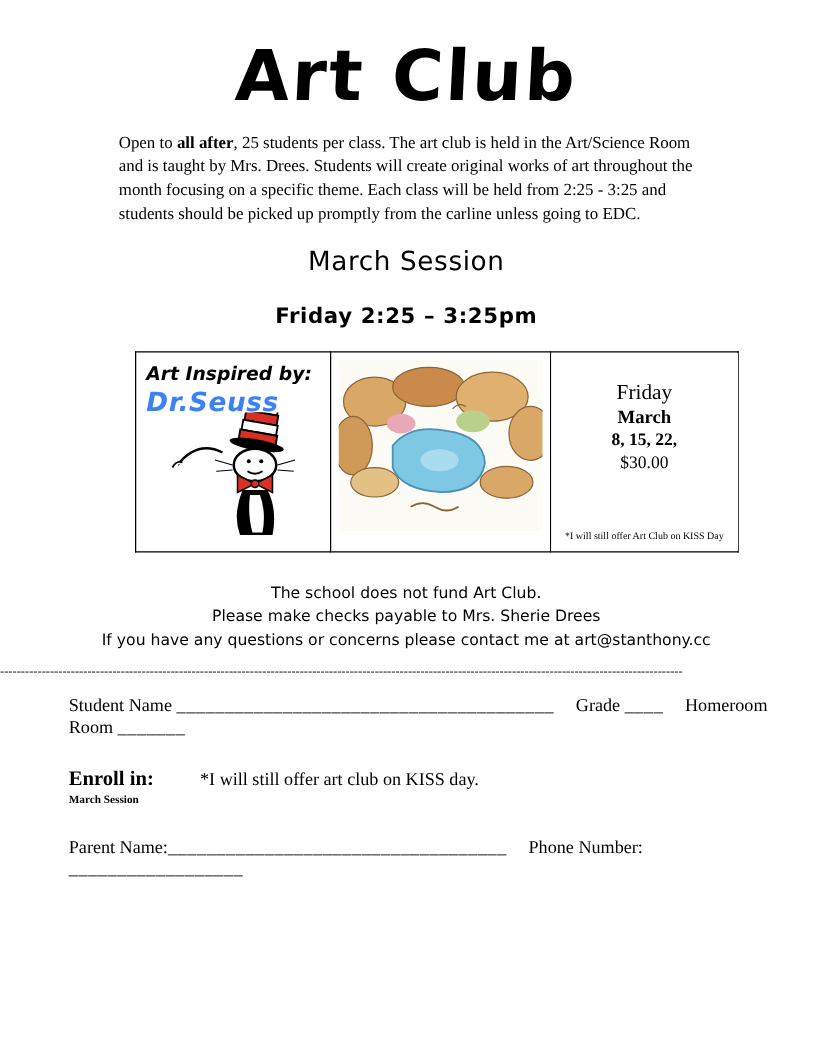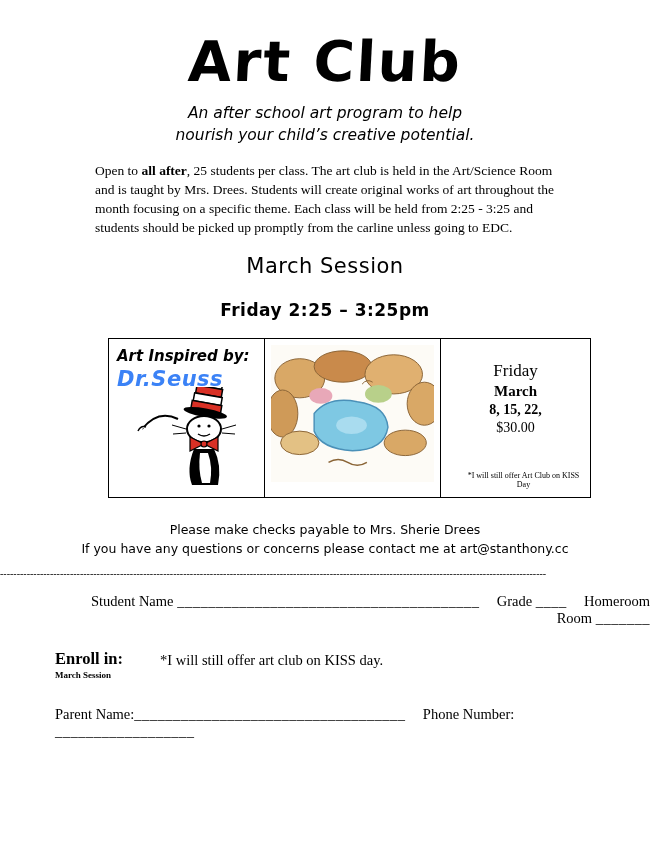--- a/index.html
+++ b/index.html
@@ -97,21 +97,21 @@
   }
   .cat-wrap { text-align: center; margin-top: -4px; }
 
   .middle-illus { width: 100%; height: 100%; display: block; }
 
   .cell-right .day   { font-size: 17px; margin-top: 16px; }
   .cell-right .month { font-size: 15px; font-weight: bold; margin-top: 2px; }
   .cell-right .dates { font-size: 14px; font-weight: bold; margin-top: 2px; }
   .cell-right .price { font-size: 14px; margin-top: 2px; }
   .cell-right .note  {
-    position: absolute; bottom: 8px; left: 20px; right: 4px;
+    position: absolute; bottom: 8px; left: 4px; right: 4px;
     font-size: 8px;
   }
 
   .footer-notes {
     text-align: center;
     font-family: "DejaVu Sans", sans-serif;
     font-size: 12.5px;
     margin-top: 22px;
     line-height: 1.55;
   }
@@ -122,21 +122,21 @@
     letter-spacing: 0px;
     white-space: nowrap;
     overflow: hidden;
     width: 650px;
     color: #000;
     font-family: "Liberation Serif", serif;
   }
 
   .form { margin-top: 14px; font-size: 14.5px; }
   .form .row { margin: 0 0 0 55px; }
-  .row-student { margin-top: 14px !important; text-align: right; }
+  .row-student { margin-top: 14px !important; }
   .blank { letter-spacing: 0.5px; white-space: nowrap; }
 
   .row-enroll { display: flex; margin-top: 22px !important; align-items: flex-start; }
   .enroll-left { width: 105px; }
   .enroll-title { font-weight: bold; font-size: 16.5px; }
   .enroll-sub { font-weight: bold; font-size: 9px; margin-top: 1px; }
   .enroll-right { font-size: 14.5px; }
   .enroll-right .opt-note { margin-top: 3px; }
 
   .row-parent { margin-top: 26px !important; }
@@ -144,24 +144,20 @@
   .payment-note { font-size: 12px; }
   .gap-sm { display: inline-block; width: 10px; }
 </style>
 </head>
 <body>
 
 <div class="page">
 
   <div class="title">Art Club</div>
 
-  <div class="subtitle">
-    <div>An after school art program to help</div>
-    <div>nourish your child’s creative potential.</div>
-  </div>
 
 
   <p class="intro"><span>Open to </span><b>all after</b><span>, 25 students per class.  The art club is held in the Art/Science Room and is taught by Mrs. Drees.  Students will create original works of art throughout the month focusing on a specific theme.  Each class will be held from 2:25 - 3:25 and students should be picked up promptly from the carline unless going to EDC.</span></p>
 
   <h2 class="session-heading">March Session</h2>
 
   <h3 class="time-heading">Friday 2:25 – 3:25pm</h3>
 
   <table class="info-table">
     <tbody>
@@ -226,20 +222,21 @@
         <div class="month">March</div>
         <div class="dates">8, 15, 22,</div>
         <div class="price">$30.00</div>
         <div class="note">*I will still offer Art Club on KISS Day</div>
       </td>
     </tr>
   </tbody>
     </table>
 
   <div class="footer-notes">
+    <div>The school does not fund Art Club.</div>
     <div>Please make checks payable to Mrs. Sherie Drees</div>
     <div>If you have any questions or concerns please contact me at art@stanthony.cc</div>
   </div>
 
   <div class="separator">--------------------------------------------------------------------------------------------------------------------------------------------------------------------</div>
 
   <div class="form">
 
     <div class="row row-student">
       <span>Student Name</span>

